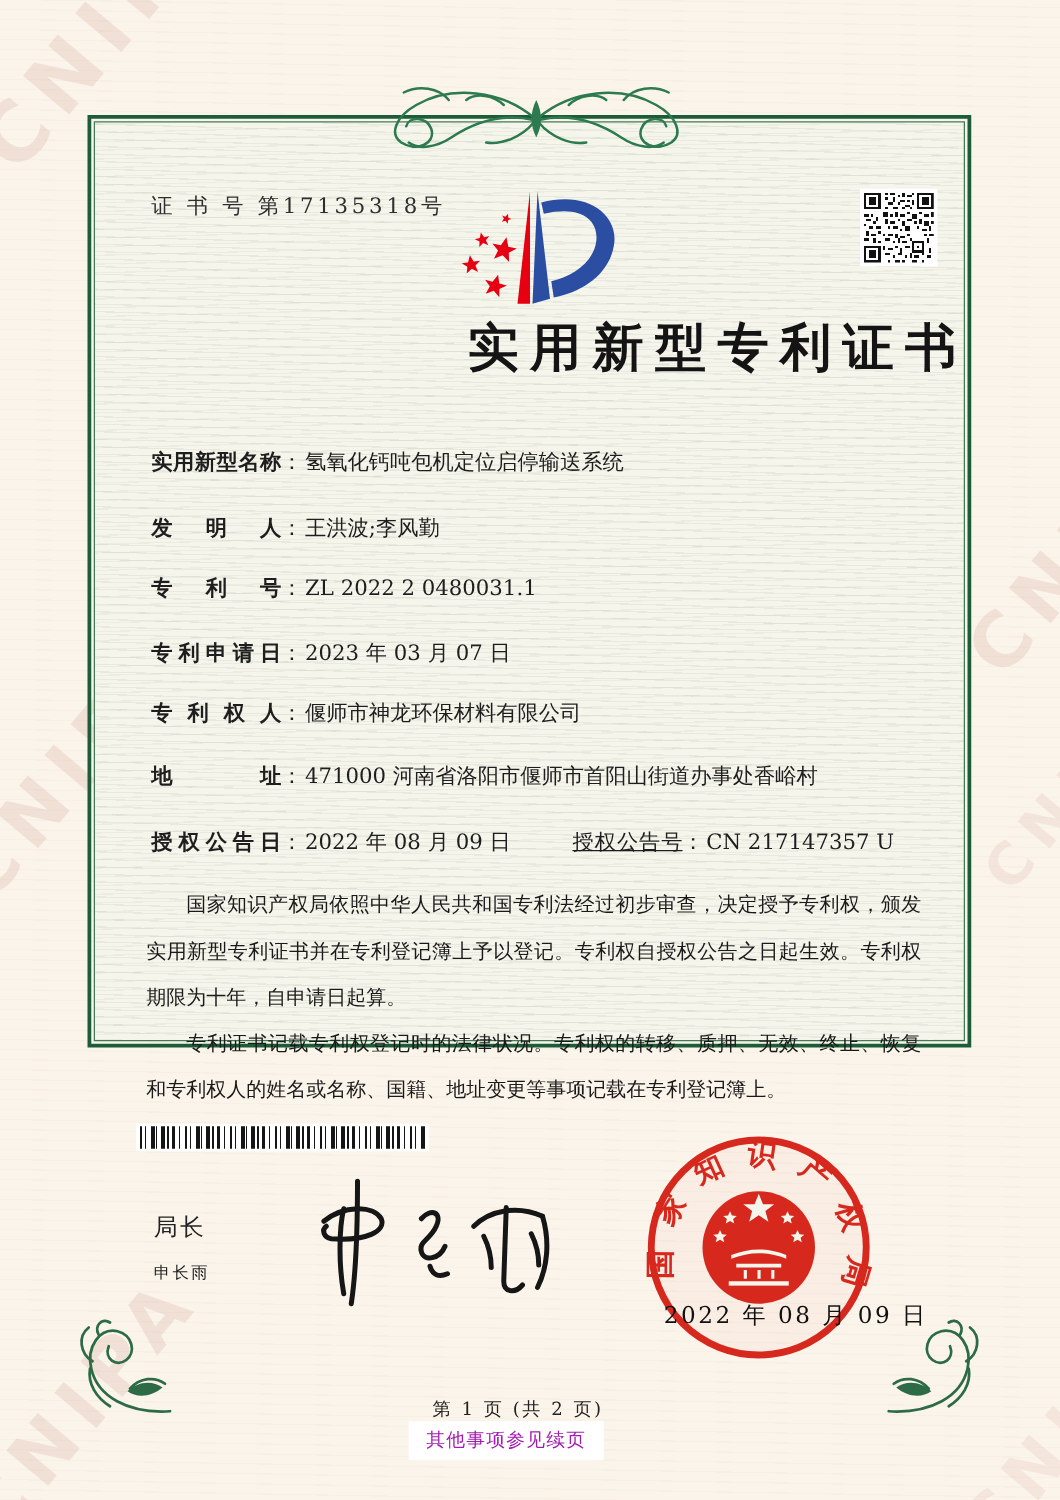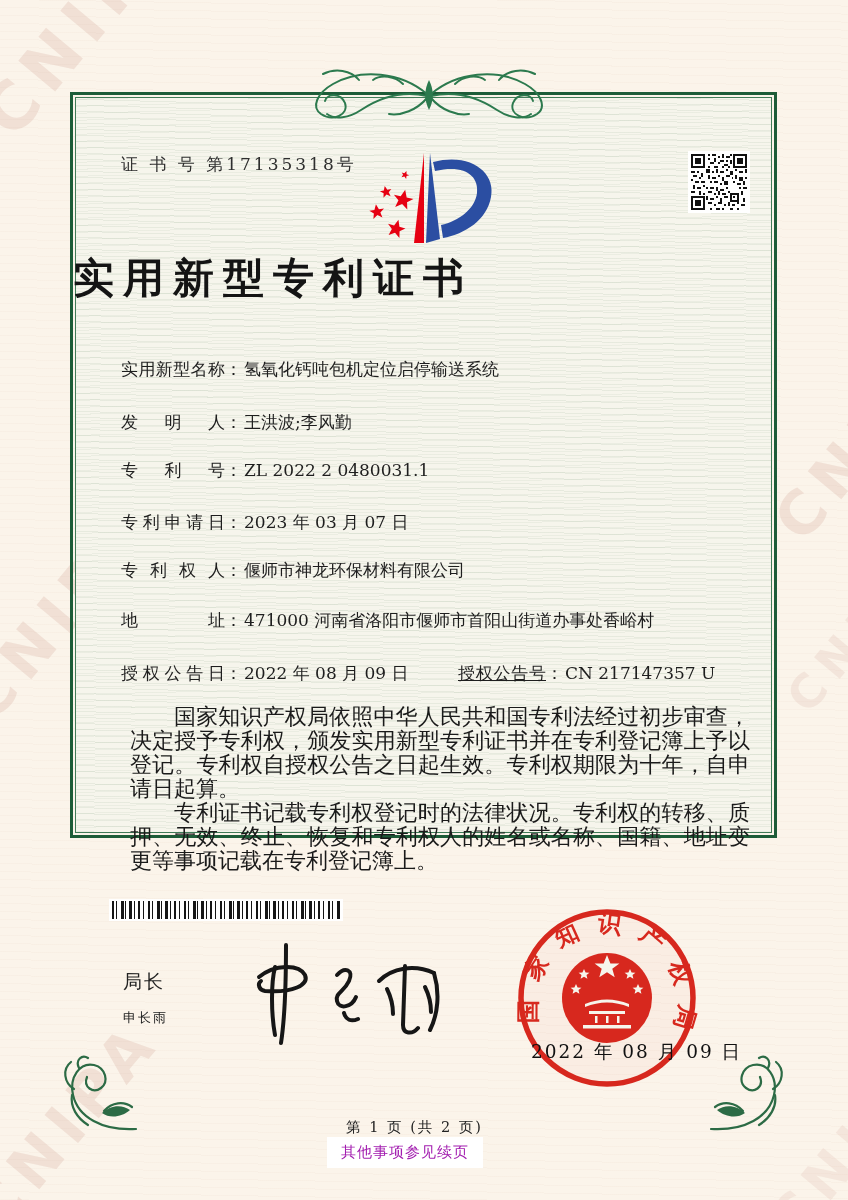--- a/index.html
+++ b/index.html
@@ -38,35 +38,35 @@
   }
   .ornament-top { position:absolute; left:226px; top:-31px; width:260px; height:62px; }
   .corner-flourish { position:absolute; width:82px; height:82px; }
   .cf-bl { left:-15px; top:960px; }
   .cf-br { right:-15px; top:960px; transform:scaleX(-1); }
 
   .cert-no { position:absolute; left:48px; top:58px; font-size:17px; letter-spacing:3px; color:#2e2e2e; }
   .logo { position:absolute; left:280px; top:36px; width:150px; height:126px; }
   .qr { position:absolute; left:615px; top:56px; width:62px; height:62px; background:#fff; padding:3px; }
   .title {
-    position:absolute; left:0; right:0; top:156px; text-align:left;
+    position:absolute; left:0; right:0; top:156px; text-align:right;
     font-size:41px; font-weight:bold; letter-spacing:9px; color:#141414;
   }
 
   .row { position:absolute; left:48px; width:640px; font-size:17px; color:#1e1e1e; white-space:nowrap; }
   .r1{top:263px} .r2{top:316px} .r3{top:364px} .r4{top:416px} .r5{top:464px} .r6{top:514px} .r7{top:567px}
-  .lbl { display:inline-block; width:104px; text-align:justify; text-align-last:justify; }
+  .lbl { display:inline-block; width:104px; text-align:justify; text-align-last:justify;font-weight:bold; }
   .lbl5 { display:inline-block; width:88px; text-align:justify; text-align-last:justify;text-decoration:underline; }
   .colon { display:inline-block; }
   .val { display:inline-block; margin-left:2px;text-align:center; }
   .pair2 { position:absolute; left:337px; top:0; white-space:nowrap; }
 
   .body-text {
-    position:absolute; left:57px; top:610px; width:620px;
-    font-size:22px; line-height:24px; text-align:justify; color:#1a1a1a;
+    position:absolute; left:44px; top:610px; width:620px;
+    font-size:16px; line-height:37px; text-align:justify; color:#1a1a1a;
   }
   .body-text p { text-indent:2em; }
 
   .barcode {
     position:absolute; left:36px; top:804px; width:234px; height:22px;
     background-color:#fff; padding:2px 3px;
   }
   .barcode-bars {
     width:100%; height:100%;
     background-image:repeating-linear-gradient(90deg,

